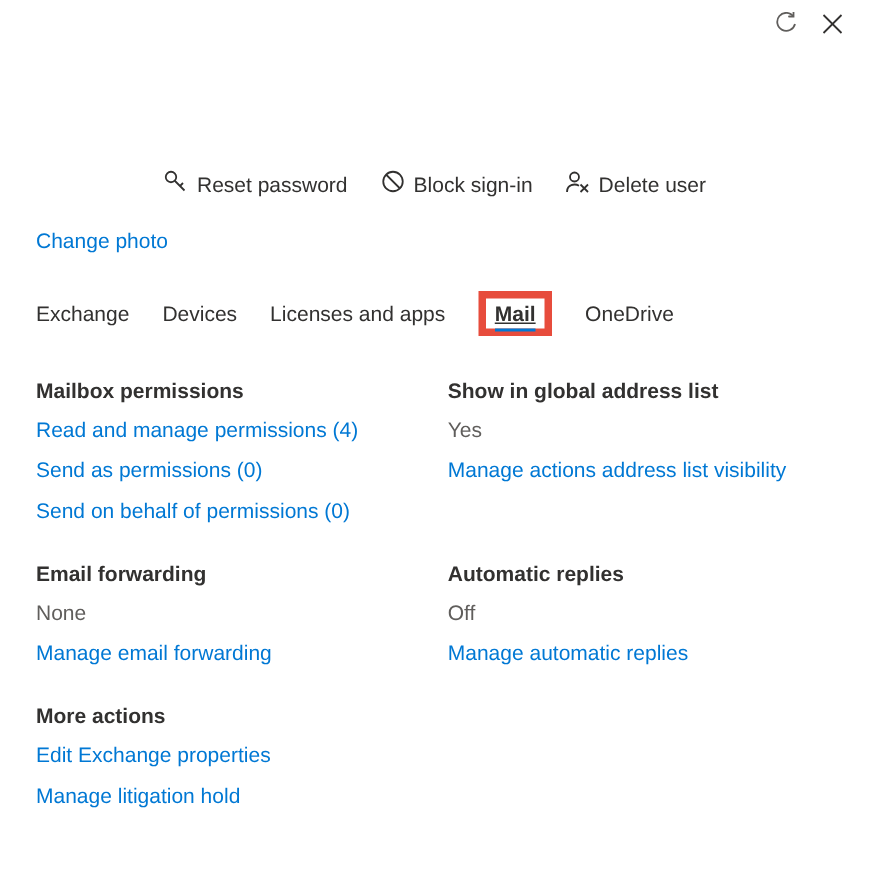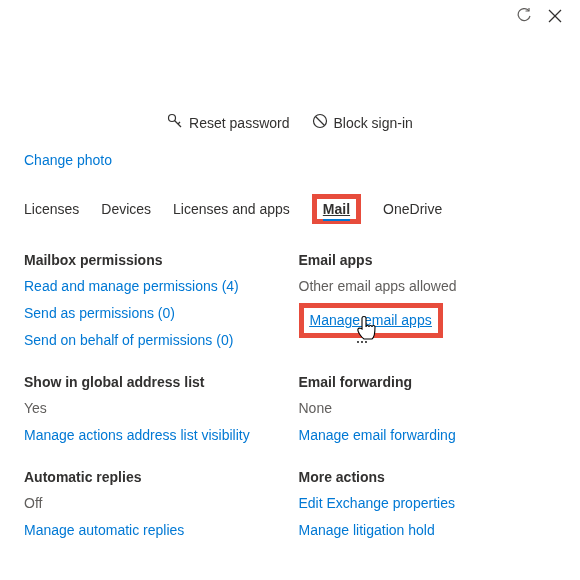--- a/index.html
+++ b/index.html
@@ -131,62 +131,54 @@
   </div>
   <div class="action-item">
     <span>
       <svg width="16" height="16" viewBox="0 0 16 16" fill="none" stroke="#323130" stroke-width="1.2">
         <circle cx="8" cy="8" r="6.5"></circle>
         <line x1="3.5" y1="3.5" x2="12.5" y2="12.5"></line>
       </svg>
     </span>
     <span>Block sign-in</span>
   </div>
+  <div class="action-item">
+    <span>
+      <svg width="16" height="16" viewBox="0 0 16 16" fill="none" stroke="#323130" stroke-width="1.2">
+        <circle cx="6" cy="5" r="3"></circle>
+        <path d="M1 15 C1 11 4 10 6 10 C7 10 8 10.2 9 10.8"></path>
+        <line x1="10" y1="10" x2="15" y2="15"></line>
+        <line x1="15" y1="10" x2="10" y2="15"></line>
+      </svg>
+    </span>
+    <span>Delete user</span>
+  </div>
 </div>
 
 <div class="change-photo link">Change photo</div>
 
 <div class="tabs">
-  <span class="tab">Licenses</span>
+  <span class="tab">Exchange</span>
   <span class="tab">Devices</span>
   <span class="tab">Licenses and apps</span>
   <span class="highlight-box">
     <span class="tab active">Mail</span>
   </span>
   <span class="tab">OneDrive</span>
 </div>
 
 <div class="content-grid">
 
   <div class="section">
     <div class="section-title">Mailbox permissions</div>
     <div class="row link">Read and manage permissions (4)</div>
     <div class="row link">Send as permissions (0)</div>
     <div class="row link">Send on behalf of permissions (0)</div>
   </div>
 
-  <div class="section">
-    <div class="section-title">Email apps</div>
-    <div class="row value">Other email apps allowed</div>
-    <div class="row">
-      <span class="email-apps-link-wrap">
-        <span class="highlight-box">
-          <span class="link underline">Manage email apps</span>
-        </span>
-        <span class="cursor-overlay">
-          <svg width="28" height="30" viewBox="0 0 28 30">
-            <path d="M9 3 L9 14 C9 14 6 12 5 14 C4 16 8 22 11 24 L19 24 C22 22 22 14 22 12 C22 10 19 10 19 12 C19 10 16 10 16 12 C16 10 13 10 13 12 L13 3 C13 1 9 1 9 3 Z" fill="#fff" stroke="#000" stroke-width="1.1"></path>
-            <circle cx="5" cy="27" r="0.9" fill="#000"></circle>
-            <circle cx="9" cy="27" r="0.9" fill="#000"></circle>
-            <circle cx="13" cy="27" r="0.9" fill="#000"></circle>
-          </svg>
-        </span>
-      </span>
-    </div>
-  </div>
 
   <div class="section">
     <div class="section-title">Show in global address list</div>
     <div class="row value">Yes</div>
     <div class="row link">Manage actions address list visibility</div>
   </div>
 
   <div class="section">
     <div class="section-title">Email forwarding</div>
     <div class="row value">None</div>

